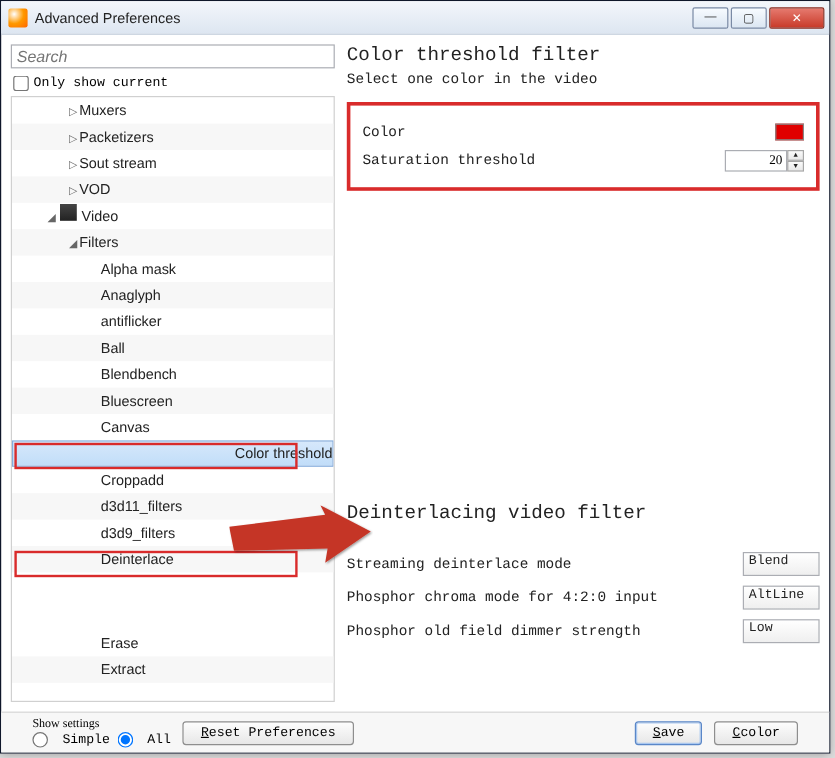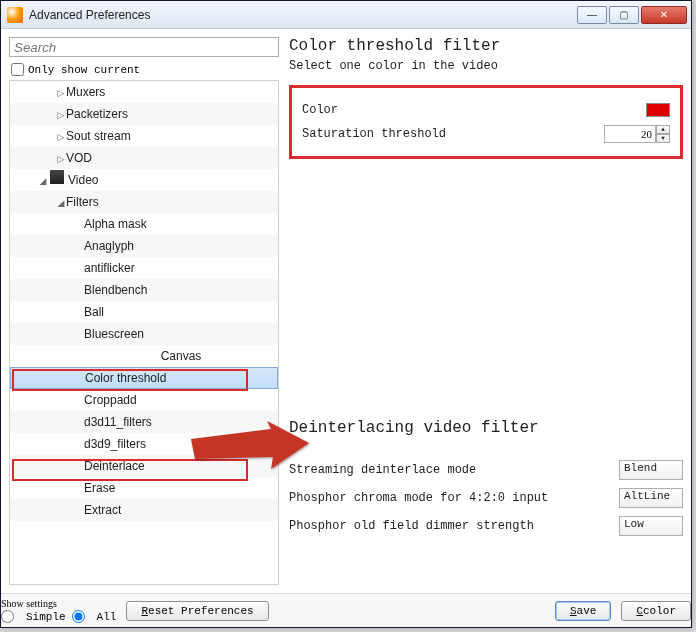--- a/index.html
+++ b/index.html
@@ -99,21 +99,21 @@
   font-size: 12px;
   color: #222;
 }
 .tnode:nth-child(even) { background: #f7f7f7; }
 .arrow {
   display: inline-block; width: 10px; text-align: center;
   color: #666; font-size: 9px;
 }
 .ticon { width: 14px; height: 14px; margin: 0 4px 0 2px; display:inline-block; }
 .ticon.video { background: linear-gradient(#444,#222); }
-.tnode.selected { background: linear-gradient(#d6e8fb,#c1ddf9) !important; border: 1px solid #84acdd; height:22px; line-height:20px; }
+.tnode.selected { background: linear-gradient(#d6e8fb,#c1ddf9) !important; border: 1px solid #84acdd; height:22px; line-height:20px;text-align:right; }
 .hl-box {
   position: absolute;
   border: 2px solid #d92b2b;
   pointer-events: none;
 }
 
 .right-col {
   flex: 1;
   position: relative;
   font-family: "Courier New", monospace;
@@ -179,21 +179,21 @@
   z-index: 50;
 }
 
 .footer {
   position: absolute;
   left: 0; right: 0; bottom: 0;
   height: 34px;
   border-top: 1px solid #d6d6d6;
   background: #f7f7f7;
   display: flex; align-items: center;
-  padding: 0 0;
+  padding: 0 26px;
   gap: 10px;
   margin-top: 44px;
 }
 .show-settings { display: flex; flex-direction: column; font-size: 10px; line-height: 12px; }
 .radio-row { display: flex; gap: 6px; align-items: center; font-family: "Courier New", monospace; font-size: 11px; }
 .radio-row label { display: flex; align-items: flex-end; gap: 12px; }
 .btn {
   height: 20px;
   padding: 0 14px;
   border: 1px solid #8e8e8e;
@@ -233,30 +233,30 @@
 
         <div class="tnode" style="padding-left: 46px;"><span class="arrow">▷</span><span>Muxers</span></div>
           <div class="tnode" style="padding-left: 46px;"><span class="arrow">▷</span><span>Packetizers</span></div>
           <div class="tnode" style="padding-left: 46px;"><span class="arrow">▷</span><span>Sout stream</span></div>
           <div class="tnode" style="padding-left: 46px;"><span class="arrow">▷</span><span>VOD</span></div>
           <div class="tnode" style="padding-left: 28px;"><span class="arrow">◢</span><span class="ticon video"></span><span>Video</span></div>
           <div class="tnode" style="padding-left: 46px;"><span class="arrow">◢</span><span>Filters</span></div>
           <div class="tnode" style="padding-left: 64px;"><span class="arrow"></span><span>Alpha mask</span></div>
           <div class="tnode" style="padding-left: 64px;"><span class="arrow"></span><span>Anaglyph</span></div>
           <div class="tnode" style="padding-left: 64px;"><span class="arrow"></span><span>antiflicker</span></div>
+          <div class="tnode" style="padding-left: 64px;"><span class="arrow"></span><span>Ball</span></div>
           <div class="tnode" style="padding-left: 64px;"><span class="arrow"></span><span>Blendbench</span></div>
-          <div class="tnode" style="padding-left: 64px;"><span class="arrow"></span><span>Ball</span></div>
           <div class="tnode" style="padding-left: 64px;"><span class="arrow"></span><span>Bluescreen</span></div>
-          <div class="tnode" style="padding-left: 64px; text-align: center;"><span class="arrow"></span><span>Canvas</span></div>
+          <div class="tnode" style="padding-left: 64px;"><span class="arrow"></span><span>Canvas</span></div>
           <div class="tnode selected" style="padding-left: 64px;"><span class="arrow"></span><span>Color threshold</span></div>
           <div class="tnode" style="padding-left: 64px;"><span class="arrow"></span><span>Croppadd</span></div>
           <div class="tnode" style="padding-left: 64px;"><span class="arrow"></span><span>d3d11_filters</span></div>
           <div class="tnode" style="padding-left: 64px;"><span class="arrow"></span><span>d3d9_filters</span></div>
           <div class="tnode" style="padding-left: 64px;"><span class="arrow"></span><span>Deinterlace</span></div>
-          <div class="tnode" style="padding-left: 64px;"><span class="arrow"></span><span>Erase</span></div>
+          <div class="tnode" style="padding-left: 64px; margin-top: 48px;"><span class="arrow"></span><span>Erase</span></div>
           <div class="tnode" style="padding-left: 64px;"><span class="arrow"></span><span>Extract</span></div>
           <div class="hl-box" style="left:2px; top:288px; width:236px; height:22px;"></div>
         <div class="hl-box" style="left:2px; top:378px; width:236px; height:22px;"></div>
       </div>
     </div>
 
     <div class="right-col">
       <div class="sec-title">Color threshold filter</div>
       <div class="sec-sub">Select one color in the video</div>
       <div class="panel-box">

